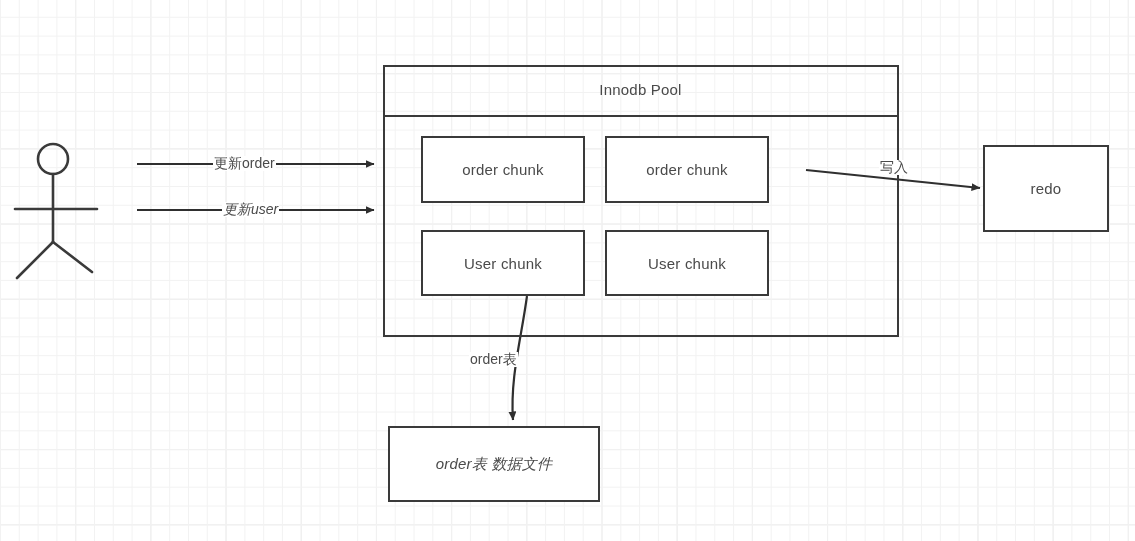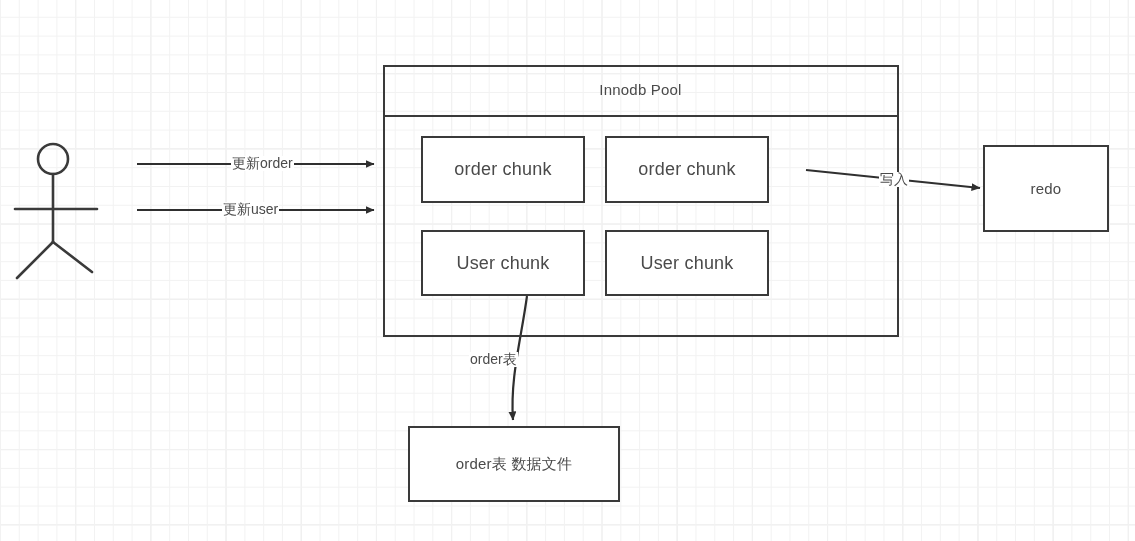--- a/index.html
+++ b/index.html
@@ -54,21 +54,21 @@
     height: 52px;
     box-sizing: border-box;
     border-bottom: 2.5px solid #3a3a3a;
     display: flex;
     align-items: center;
     justify-content: center;
     color: #4a4a4a;
     font-size: 15px;
   }
   .chunk {
-    font-size: 18px;
+    font-size: 15px;
   }
   svg.overlay {
     position: absolute;
     left: 0;
     top: 0;
     width: 1135px;
     height: 541px;
     pointer-events: none;
   }
   .edge-label {
@@ -129,26 +129,26 @@
   </div>
 
   <div class="box chunk" style="left:605px; top:230px; width:164px; height:66px;">
     <span>User chunk</span>
   </div>
 
   <div class="box" style="left:983px; top:145px; width:126px; height:87px;align-items:center;">
     <span>redo</span>
   </div>
 
-  <div class="box" style="left:408px; top:426px; width:212px; height:76px;">
+  <div class="box" style="left:388px; top:426px; width:212px; height:76px;font-style:italic;">
     <span>order表 数据文件</span>
   </div>
 
 
-  <div class="edge-label" style="left:231px; top:156px;">更新order</div>
+  <div class="edge-label" style="left:213px; top:156px;">更新order</div>
 
-  <div class="edge-label" style="left:222px; top:202px;">更新user</div>
+  <div class="edge-label" style="left:222px; top:202px;font-style:italic;">更新user</div>
 
-  <div class="edge-label" style="left:879px; top:172px;">写入</div>
+  <div class="edge-label" style="left:879px; top:160px;">写入</div>
 
   <div class="edge-label" style="left:469px; top:352px;">order表</div>
 
 </div>
 
 </body></html>

